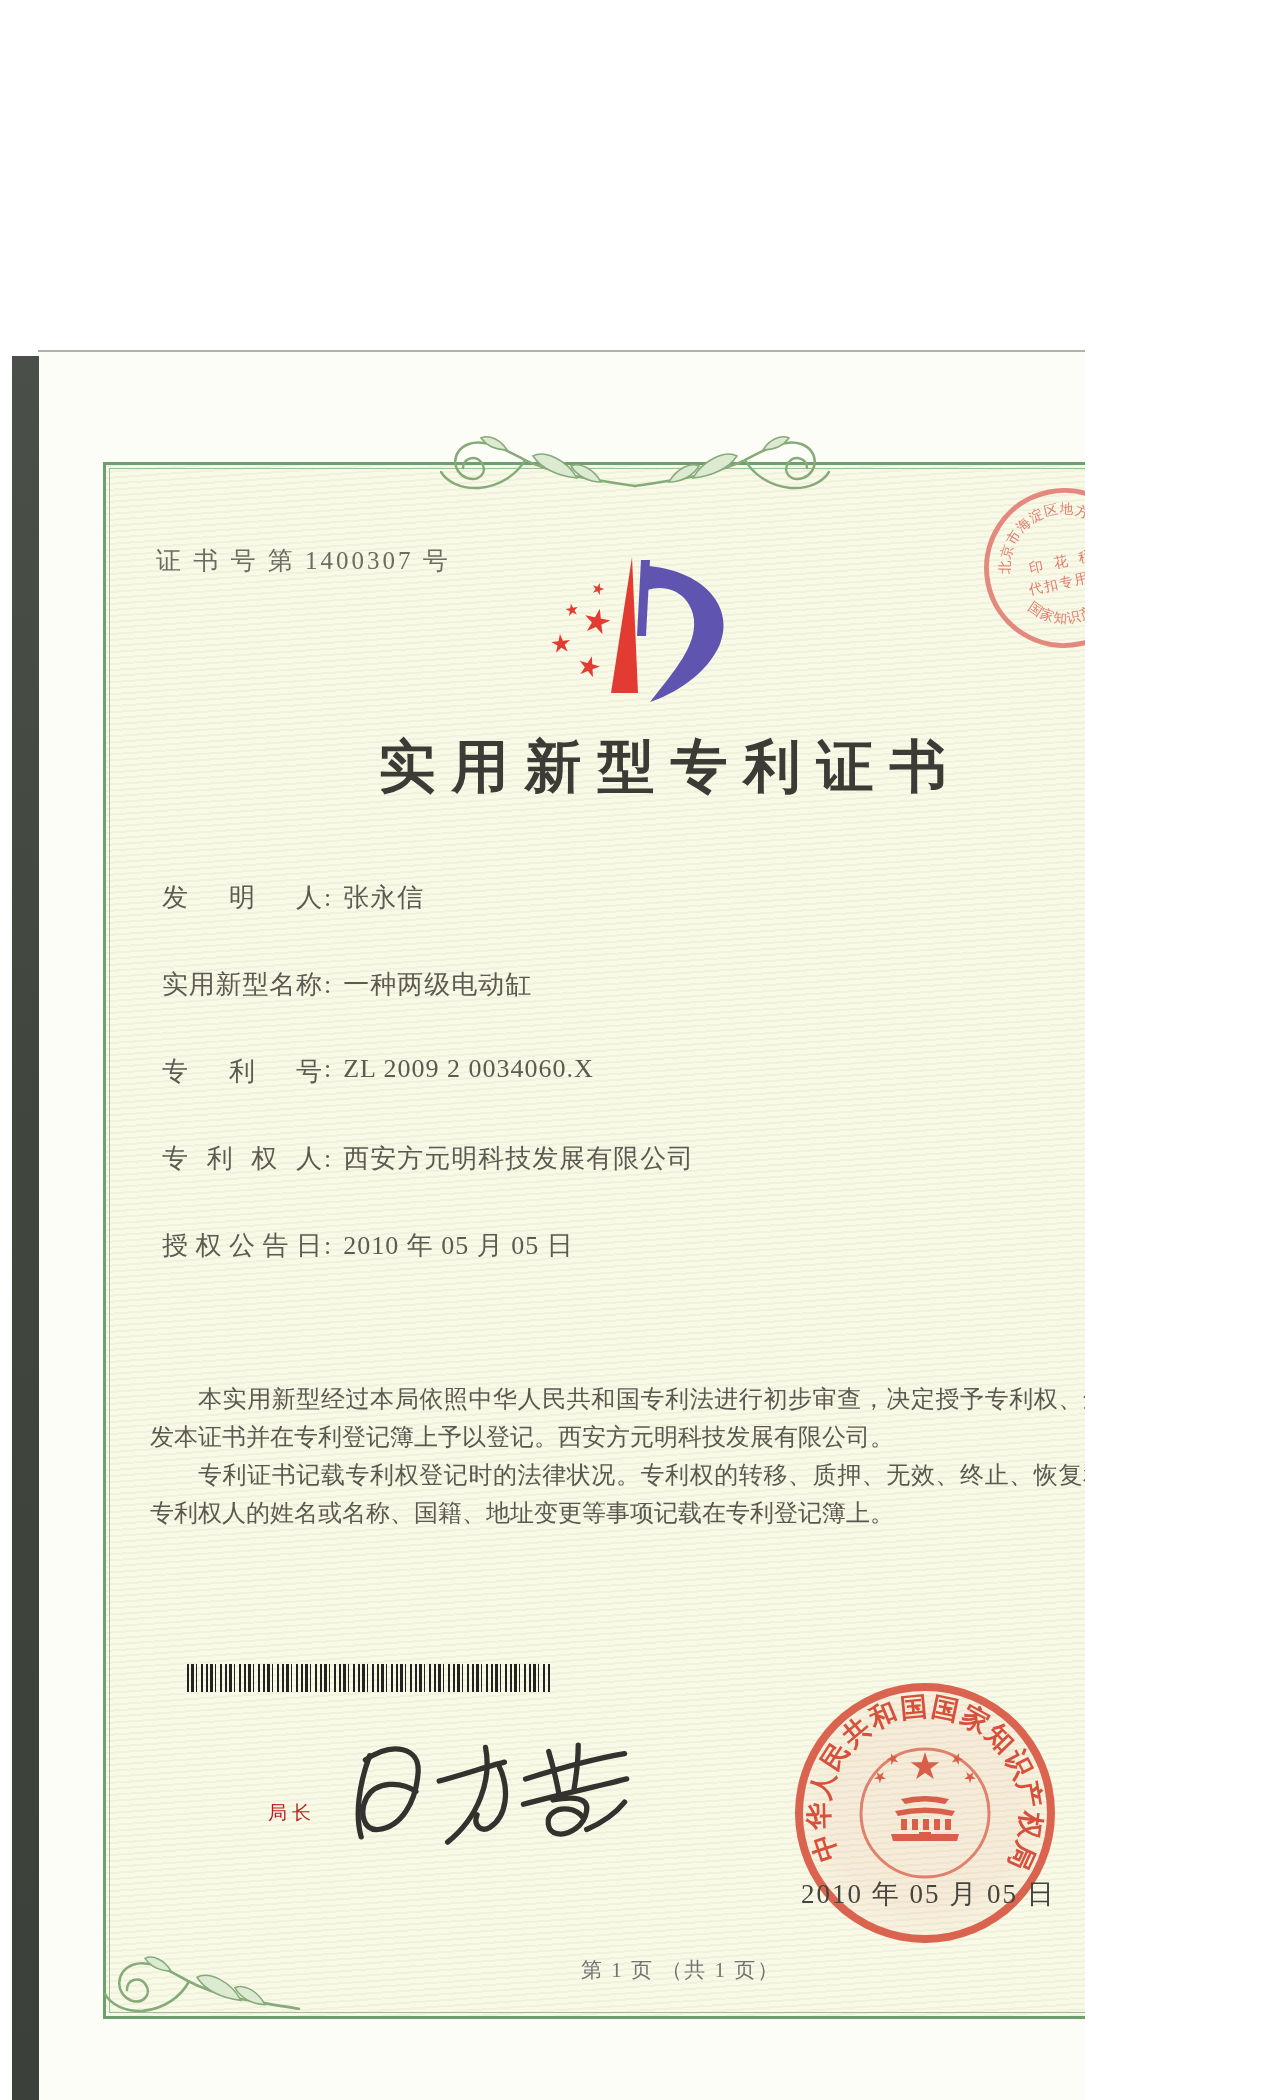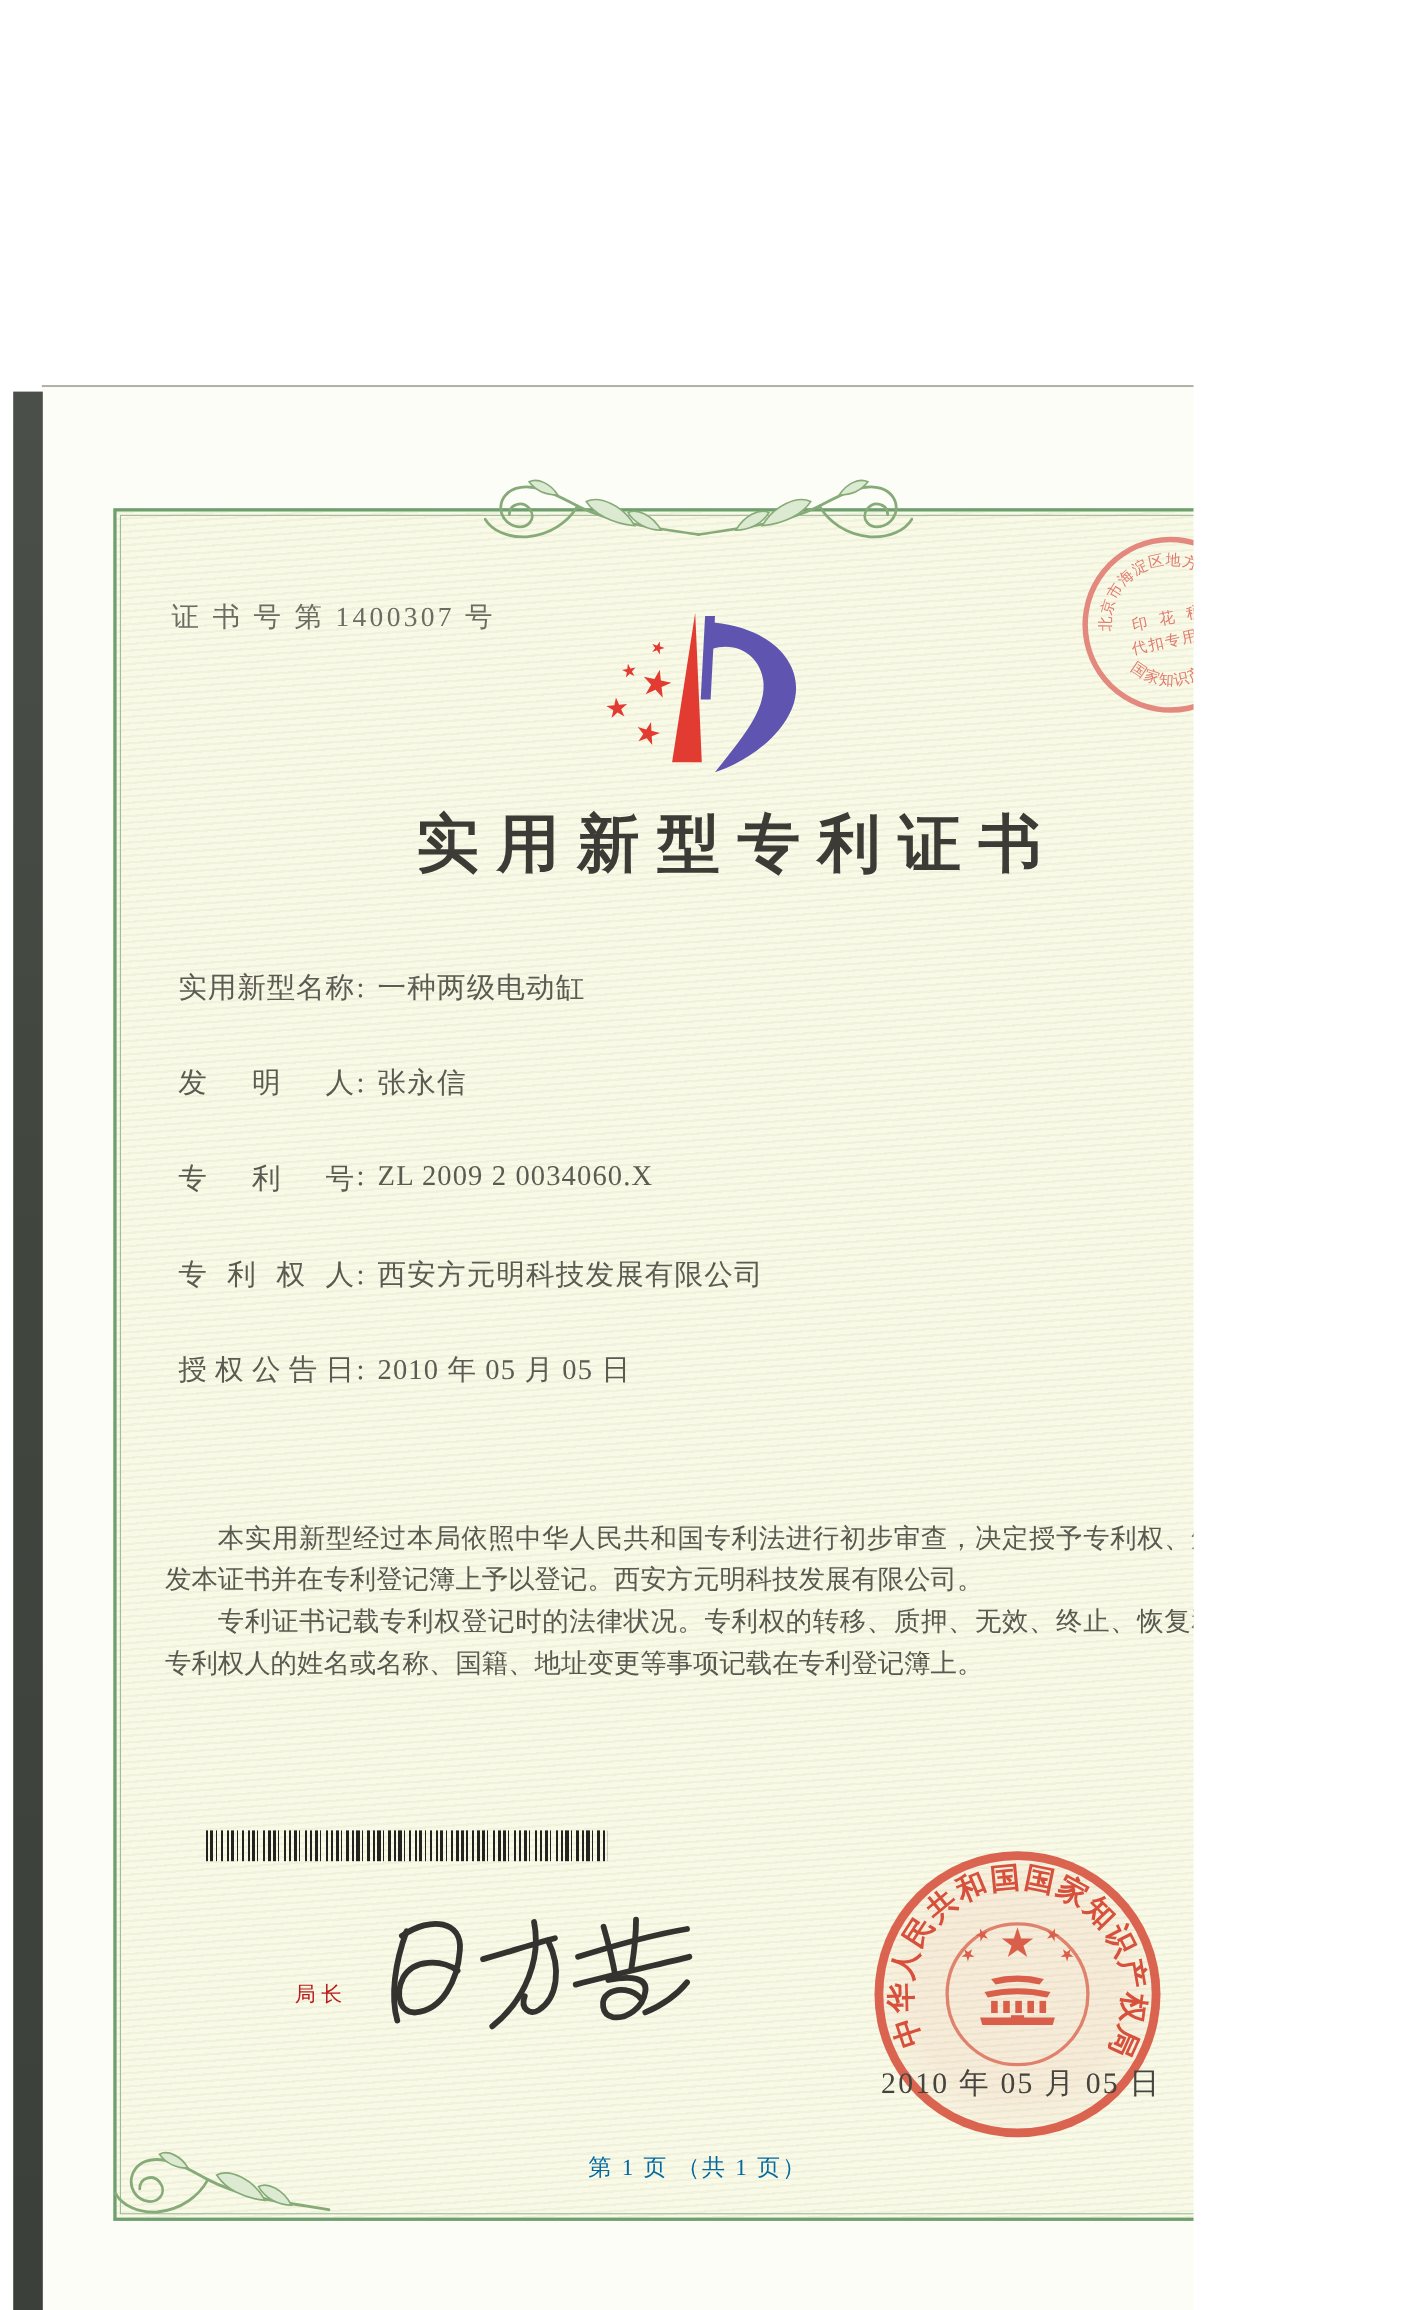--- a/index.html
+++ b/index.html
@@ -34,21 +34,21 @@
       rgba(0,0,0,0) 7px 9px,#24221f 9px 10px,rgba(0,0,0,0) 10px 14px,#24221f 14px 16px,rgba(0,0,0,0) 16px 19px);}
   .signer-title{position:absolute;left:268px;top:1800px;font-size:19px;letter-spacing:5px;color:#b91c1c;}
   .signature{position:absolute;left:338px;top:1736px;width:295px;height:128px;}
   
   .seal{position:absolute;left:795px;top:1683px;width:260px;height:260px;}
   .seal-ring{position:absolute;inset:0;border-radius:50%;border:8px solid rgba(214,80,60,.88);
     background:radial-gradient(circle,rgba(235,120,100,.10) 55%,rgba(235,120,100,.03) 75%,rgba(0,0,0,0) 100%);}
   .seal svg{position:absolute;inset:0;}
   .seal-date{position:absolute;left:801px;top:1876px;font-size:27px;letter-spacing:2px;color:#45443e;white-space:nowrap;}
   .footer{position:absolute;left:103px;top:1956px;width:1063px;text-align:center;font-size:21px;
-    letter-spacing:2px;color:#0369a1;}
+    letter-spacing:2px;color:#737373;padding-left:46px;}
   
   .stamp{position:absolute;left:984px;top:488px;width:160px;height:160px;transform:rotate(-12deg);}
   .stamp-ring{position:absolute;inset:0;border-radius:50%;border:5px solid rgba(224,118,108,.85);}
   .stamp svg{position:absolute;inset:0;}
 </style>
 </head>
 <body>
 
 <div class="stage">
 
@@ -99,24 +99,24 @@
     <g fill="#5f55b0">
       <polygon points="91,8 100,8 96,84 87,84"></polygon>
       <path d="M99,14 C158,20 184,58 170,92 C157,123 122,143 100,150 C126,117 146,94 144,68 C142,46 122,30 97,38 Z"></path>
     </g>
   </svg>
 
   <div class="title">实用新型专利证书</div>
 
   <div class="fields">
     <div class="field-row">
+      <span class="field-label">发明人</span><span class="field-colon">:</span><span class="field-value">张永信</span>
+    </div>
+    <div class="field-row">
       <span class="field-label">实用新型名称</span><span class="field-colon">:</span><span class="field-value">一种两级电动缸</span>
-    </div>
-    <div class="field-row">
-      <span class="field-label">发明人</span><span class="field-colon">:</span><span class="field-value">张永信</span>
     </div>
     <div class="field-row">
       <span class="field-label">专利号</span><span class="field-colon">:</span><span class="field-value">ZL 2009 2 0034060.X</span>
     </div>
     <div class="field-row">
       <span class="field-label">专利权人</span><span class="field-colon">:</span><span class="field-value">西安方元明科技发展有限公司</span>
     </div>
     <div class="field-row">
       <span class="field-label">授权公告日</span><span class="field-colon">:</span><span class="field-value">2010 年 05 月 05 日</span>
     </div>

